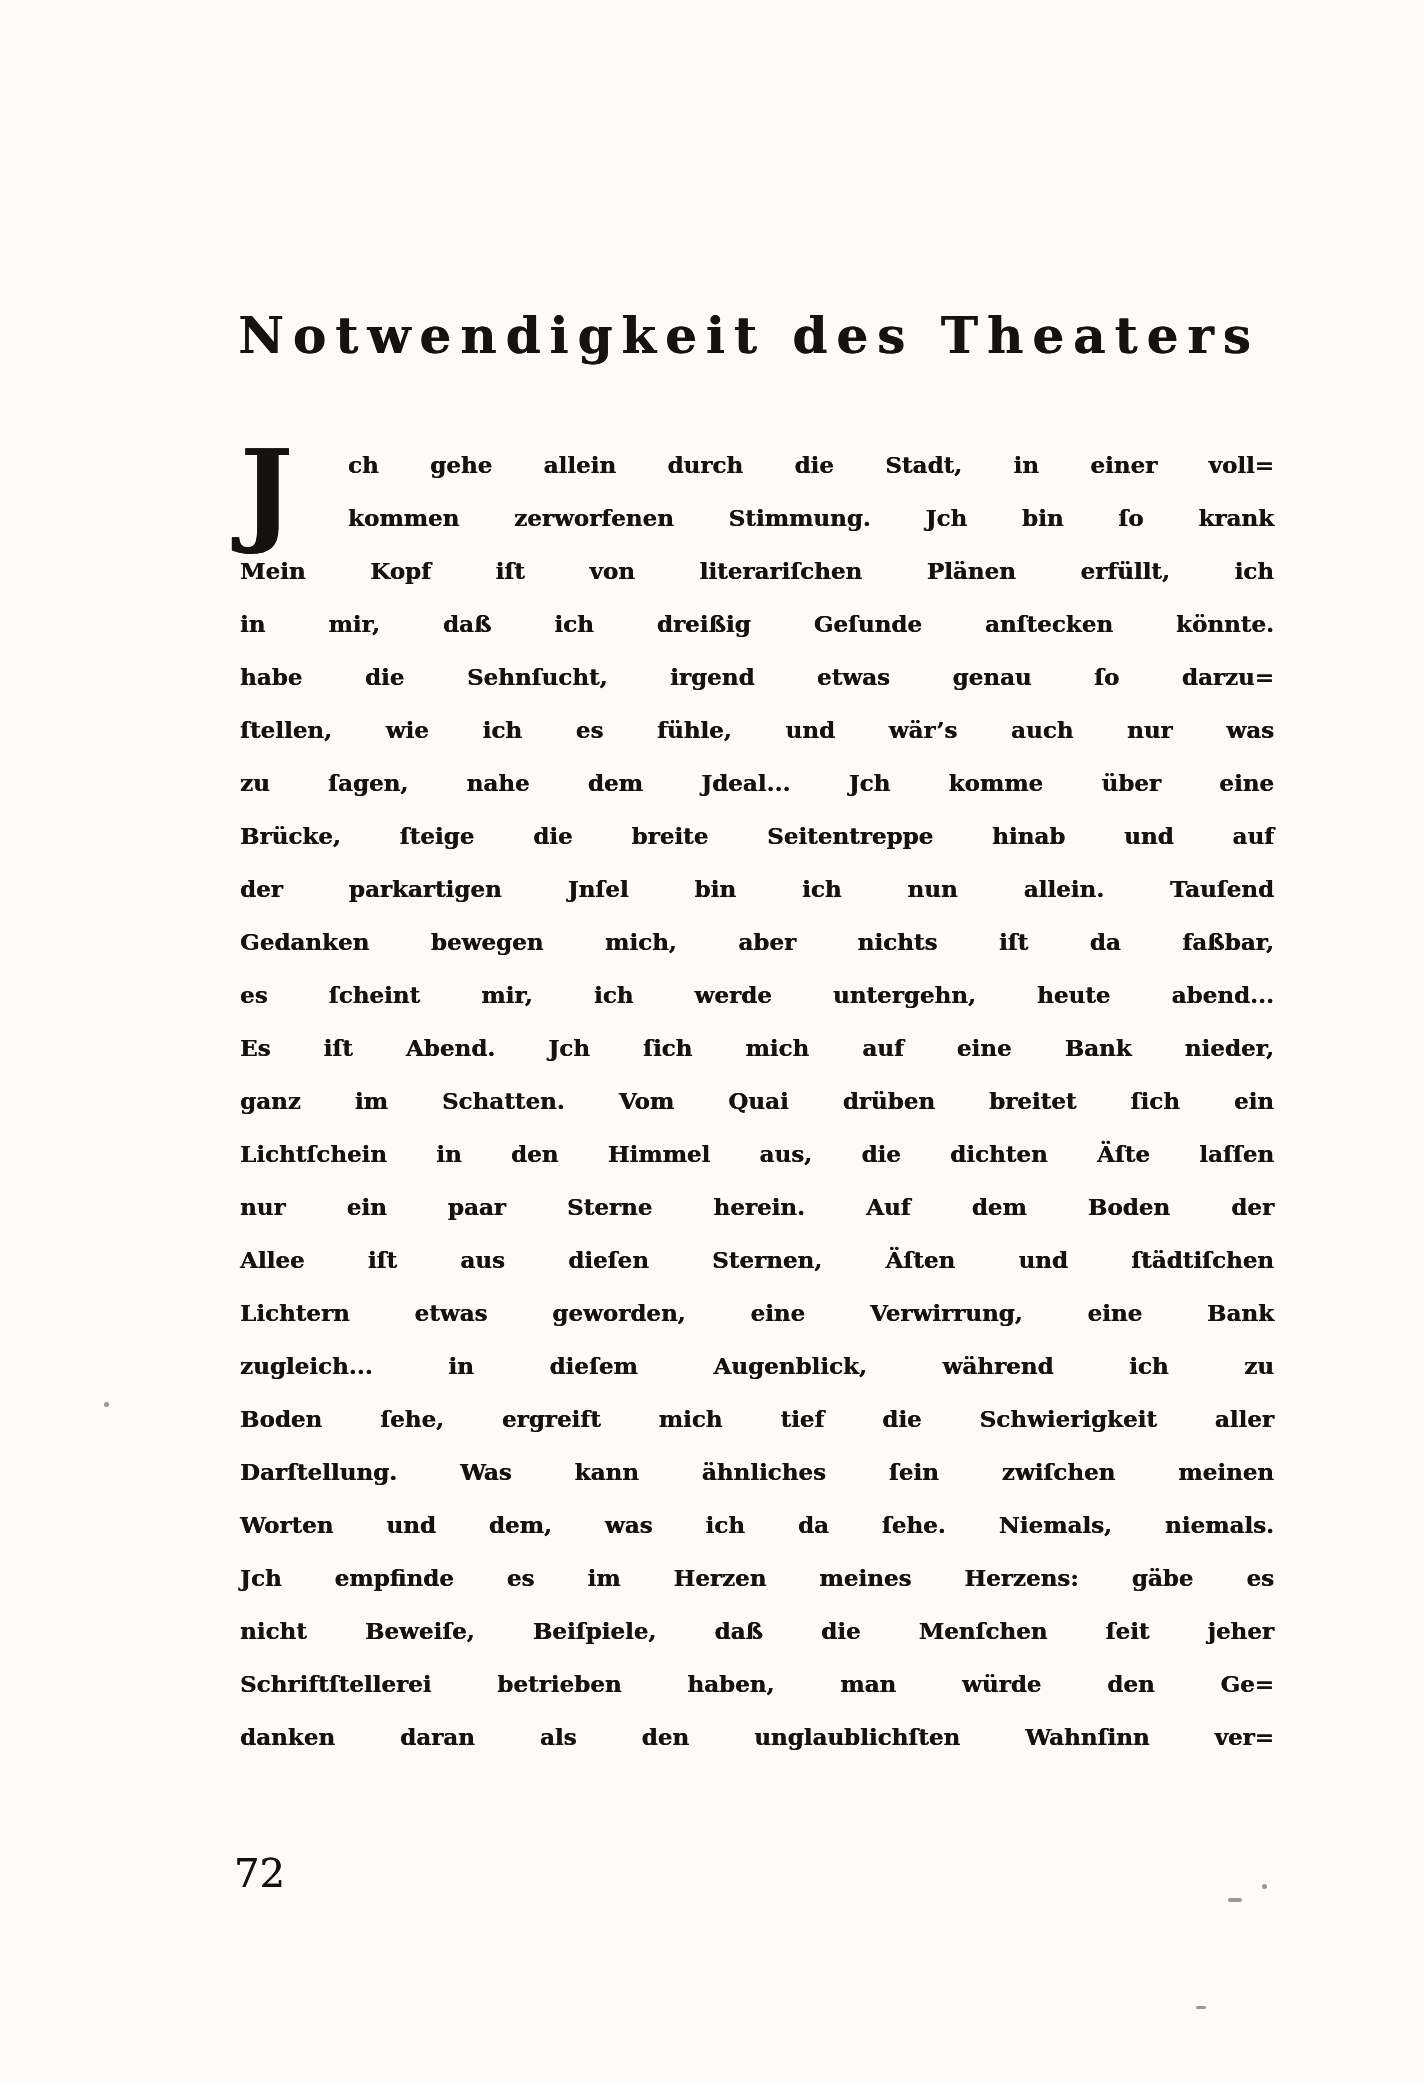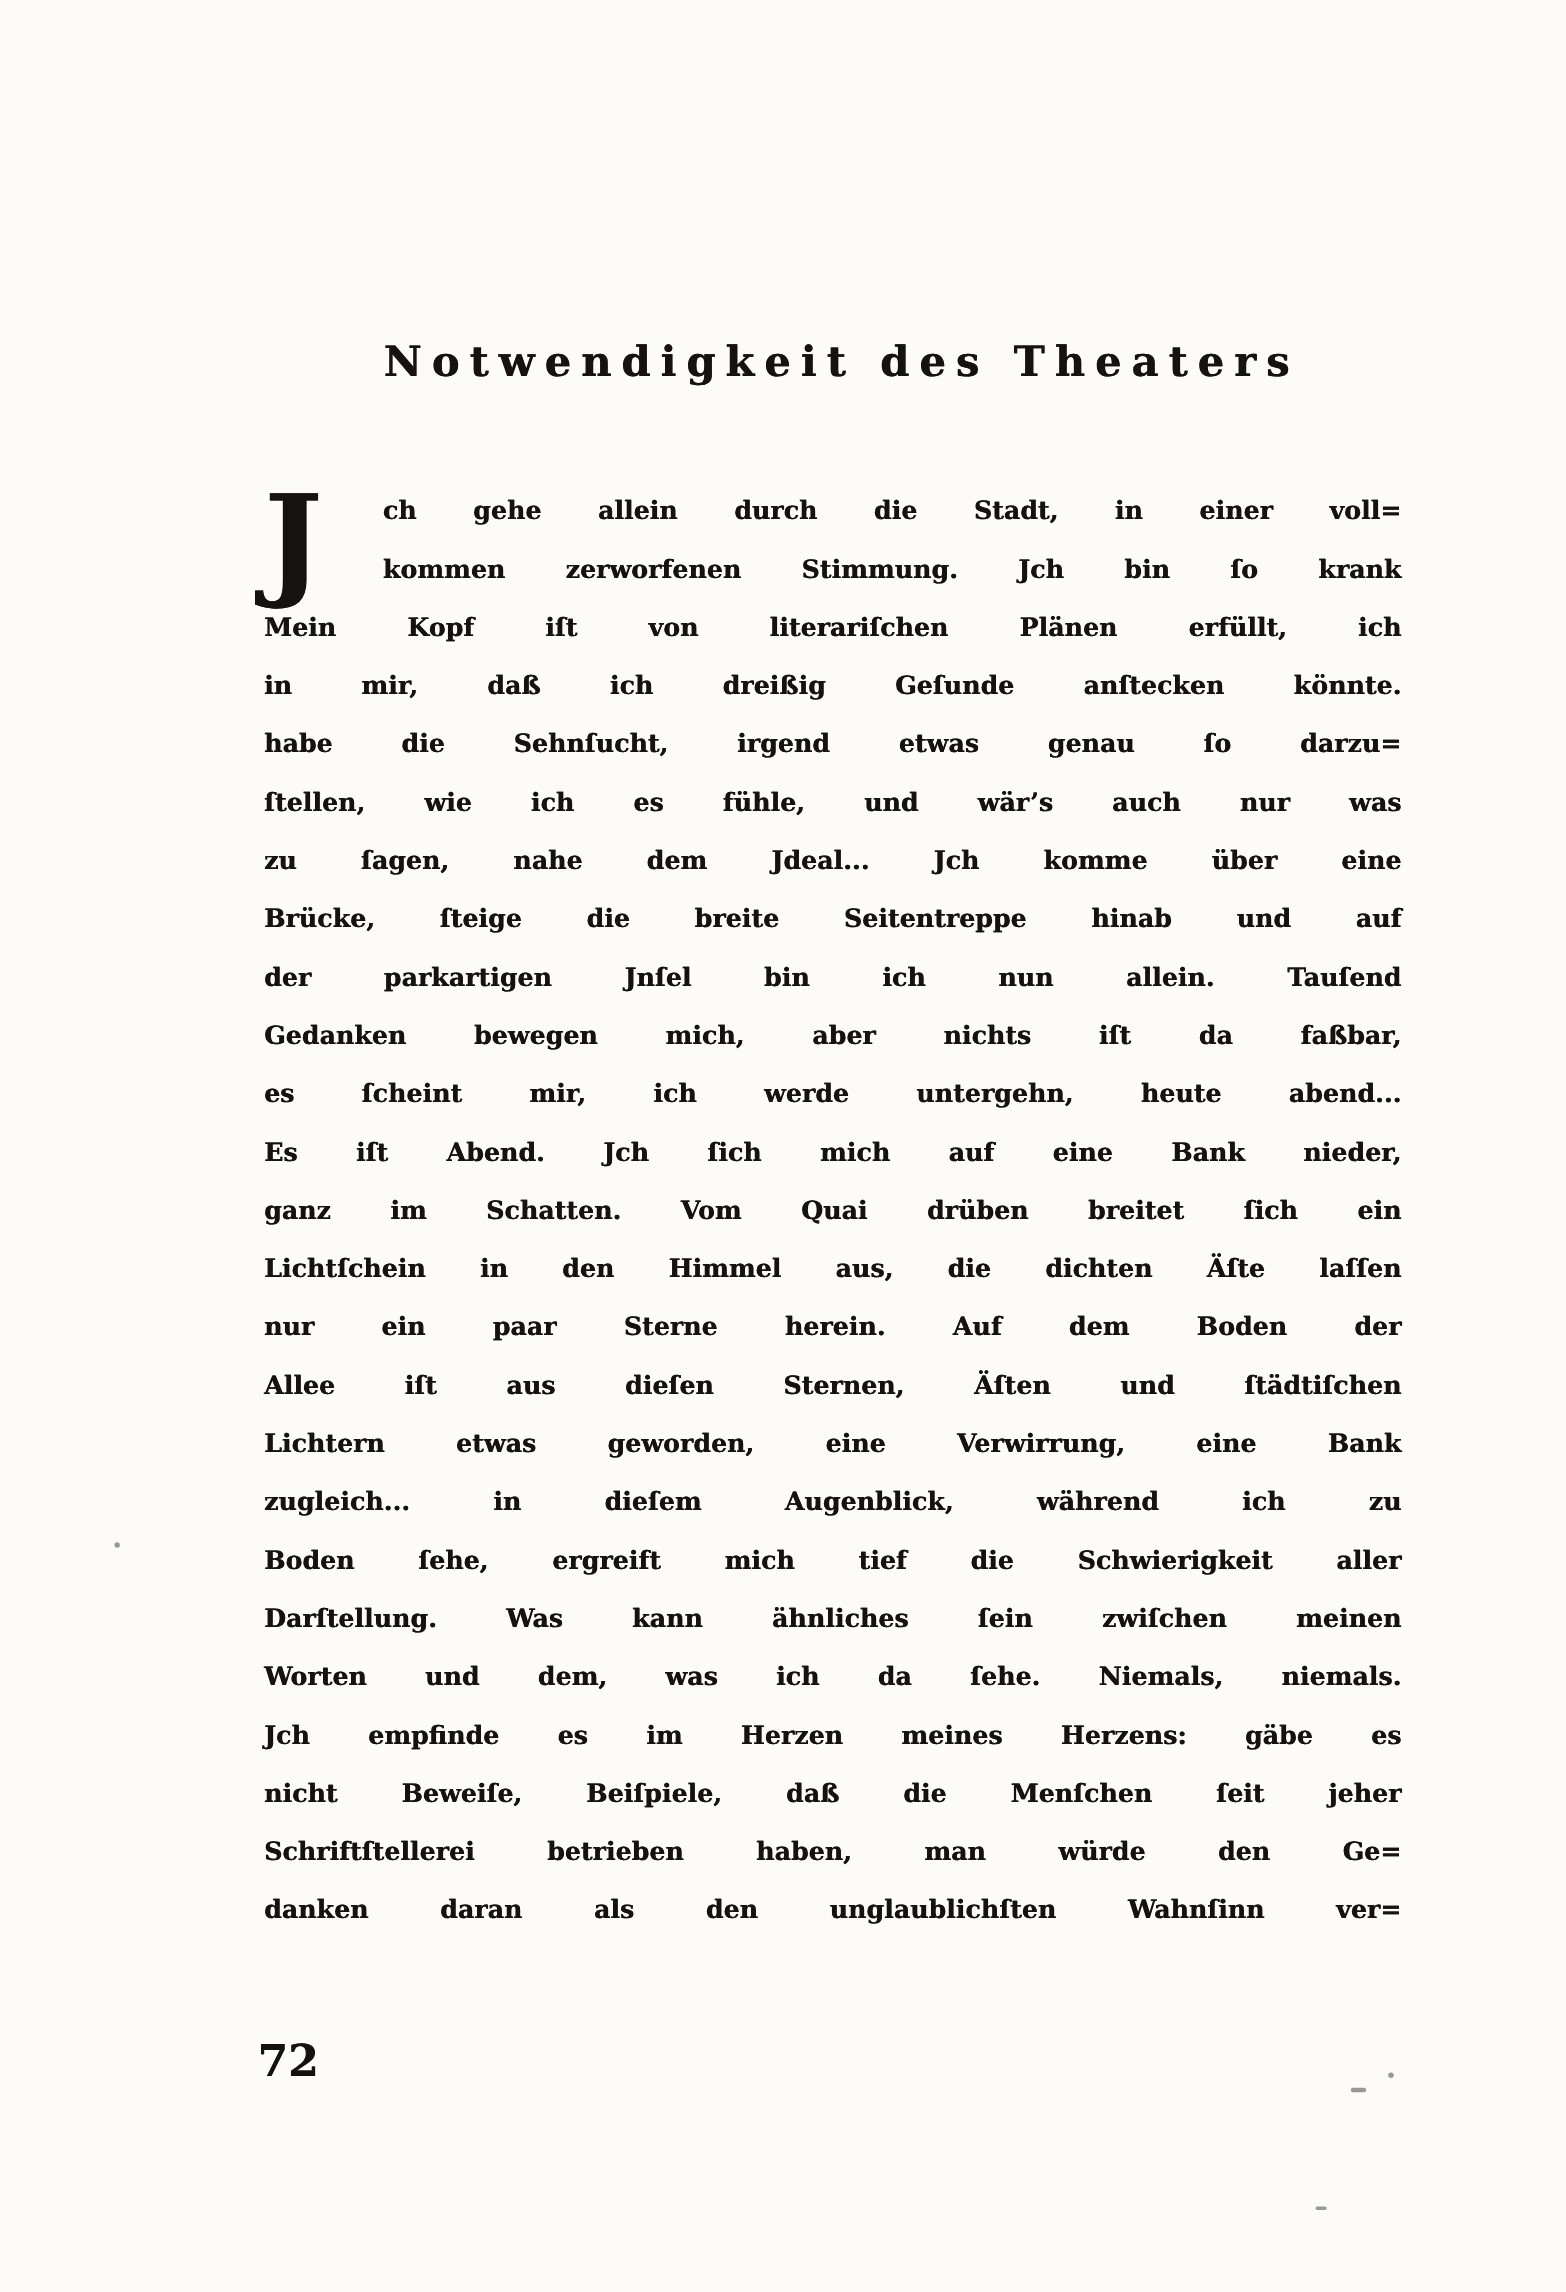--- a/index.html
+++ b/index.html
@@ -15,25 +15,25 @@
     font-family: "DejaVu Serif", "Liberation Serif", serif;
     color: #15120f;
   }
   .page {
     position: absolute;
     inset: 0;
   }
   .title {
     position: absolute;
     top: 306px;
-    left: 248px;
+    left: 232px;
     width: 1034px;
     margin: 0;
     text-align: center;
-    font-size: 38px;
+    font-size: 50px;
     font-weight: 700;
     letter-spacing: 9px;
     white-space: nowrap;
     text-shadow: 0.4px 0 0 #15120f;
   }
   .body-block {
     position: absolute;
     top: 438px;
     left: 240px;
     width: 1034px;
@@ -56,21 +56,21 @@
     height: 53px;
     text-align: justify;
     text-align-last: justify;
     white-space: normal;
   }
   .pagenum {
     position: absolute;
     top: 1850px;
     left: 234px;
     font-size: 40px;
-    font-weight: 700;
+    font-weight: 400;
     text-shadow: 0.35px 0 0 #15120f;
   }
   .speck {
     position: absolute;
     background: #4a453e;
     border-radius: 3px;
     opacity: 0.55;
   }
 </style>
 </head>

